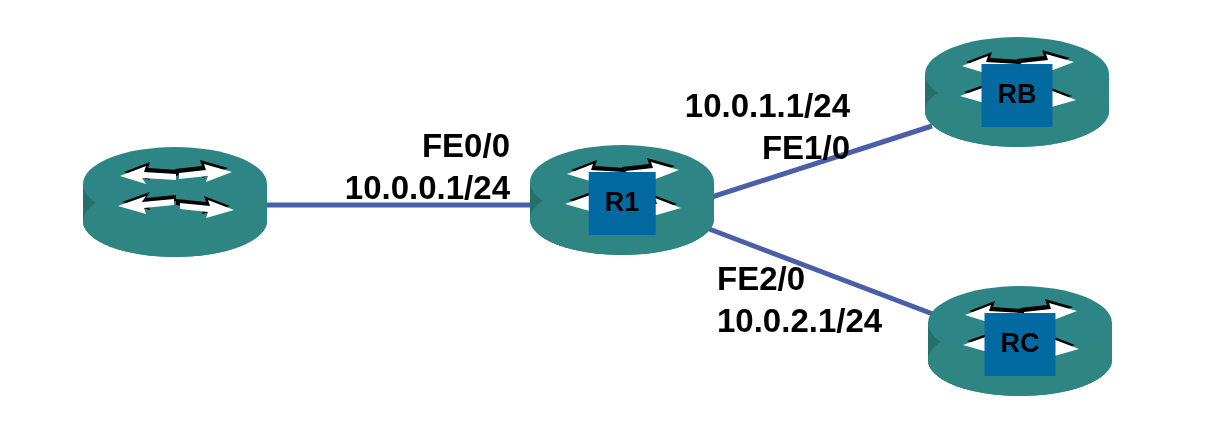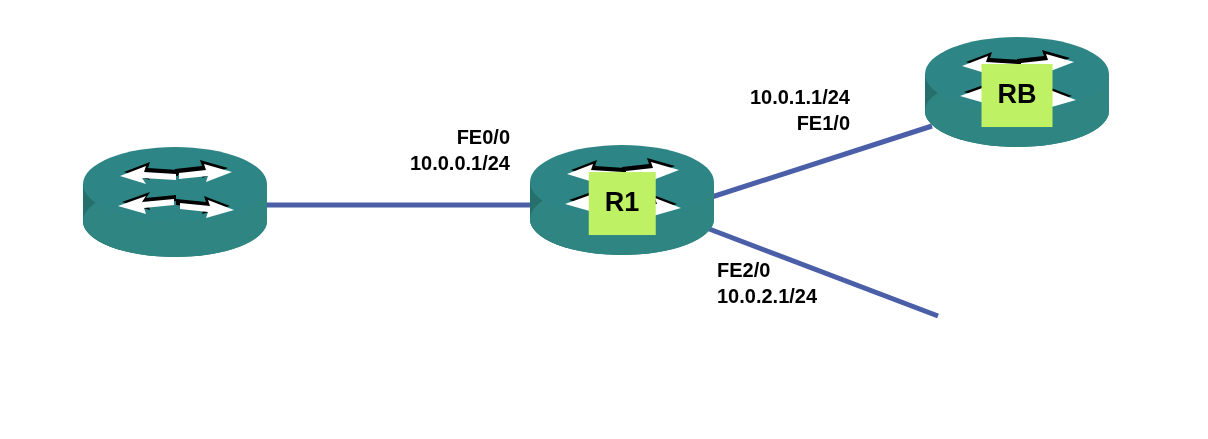--- a/index.html
+++ b/index.html
@@ -33,36 +33,36 @@
     display: block;
     width: 190px;
     height: 122px;
     overflow: visible;
   }
   .router-label {
     position: absolute;
     left: 50%;
     top: 50%;
     transform: translate(-50%, -46%);
-    background: #bef264;
+    background: #0369a1;
     color: #000000;
     font-family: "Liberation Sans", sans-serif;
     font-weight: bold;
     font-size: 27px;
     line-height: 1;
     padding: 17px 16px 19px 16px;
     white-space: nowrap;
     letter-spacing: 0px;
   }
   
   .annot {
     position: absolute;
     font-family: "Liberation Sans", sans-serif;
     font-weight: bold;
-    font-size: 20px;
+    font-size: 33px;
     line-height: 1.28;
     white-space: nowrap;
   }
   .annot.black { color: #000000; }
   .annot.blue  { color: #2E5FC8; }
   .annot.ralign { text-align: right; }
   .annot.lalign { text-align: left; }
   .annot .line { display: block; }
 </style>
 </head>
@@ -126,20 +126,37 @@
       <path d="M42,60 L70,68 L68,62 L96,59 L96,53 L66,56 L70,50 Z" fill="#000000"></path>
       <path d="M150,64 L122,72 L124,66 L96,63 L96,57 L126,60 L124,54 Z" fill="#000000"></path>
       <path d="M40,34 L66,24 L64,30 L96,32 L96,38 L62,36 L66,42 Z" fill="#FFFFFF"></path>
       <path d="M152,30 L124,22 L126,28 L99,31 L99,37 L128,34 L126,40 Z" fill="#FFFFFF"></path>
       <path d="M38,64 L66,72 L64,66 L94,63 L94,57 L62,60 L66,54 Z" fill="#FFFFFF"></path>
       <path d="M154,68 L126,76 L128,70 L100,67 L100,61 L130,64 L128,58 Z" fill="#FFFFFF"></path>
     </svg>
     <div class="router-label">RB</div>
   </div>
 
+  <div class="router" style="left:925px; top:281px;">
+    <svg viewBox="0 0 190 122" xmlns="http://www.w3.org/2000/svg">
+      <path d="M3,42 L3,79 A92,36 0 0 0 187,79 L187,42 Z" fill="#2F8581"></path>
+      <path d="M3,42 L3,79 A92,36 0 0 0 40,108 L40,70 Z" fill="#256F6C"></path>
+      <ellipse cx="95" cy="79" rx="92" ry="36" fill="#2F8581"></ellipse>
+      <ellipse cx="95" cy="42" rx="92" ry="37" fill="#2E8585"></ellipse>
+      <path d="M44,30 L70,20 L68,26 L98,28 L98,34 L66,32 L70,38 Z" fill="#000000"></path>
+      <path d="M148,26 L120,18 L122,24 L95,27 L95,33 L124,30 L122,36 Z" fill="#000000"></path>
+      <path d="M42,60 L70,68 L68,62 L96,59 L96,53 L66,56 L70,50 Z" fill="#000000"></path>
+      <path d="M150,64 L122,72 L124,66 L96,63 L96,57 L126,60 L124,54 Z" fill="#000000"></path>
+      <path d="M40,34 L66,24 L64,30 L96,32 L96,38 L62,36 L66,42 Z" fill="#FFFFFF"></path>
+      <path d="M152,30 L124,22 L126,28 L99,31 L99,37 L128,34 L126,40 Z" fill="#FFFFFF"></path>
+      <path d="M38,64 L66,72 L64,66 L94,63 L94,57 L62,60 L66,54 Z" fill="#FFFFFF"></path>
+      <path d="M154,68 L126,76 L128,70 L100,67 L100,61 L130,64 L128,58 Z" fill="#FFFFFF"></path>
+    </svg>
+    <div class="router-label">RC</div>
+  </div>
 
   <div class="annot black ralign" style="left:264px; top:125px; width:246px;">
     <span class="line">FE0/0</span>
     <span class="line">10.0.0.1/24</span>
   </div>
 
 
   <div class="annot black ralign" style="left:600px; top:85px; width:250px;">
     <span class="line">10.0.1.1/24</span>
     <span class="line">FE1/0</span>

